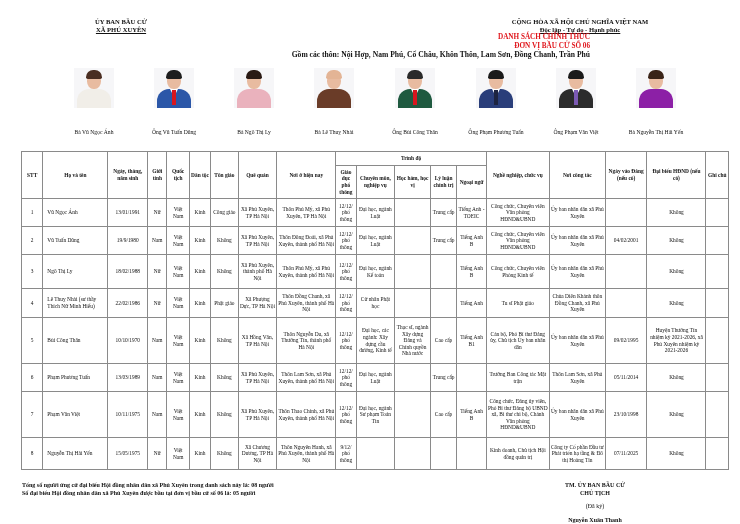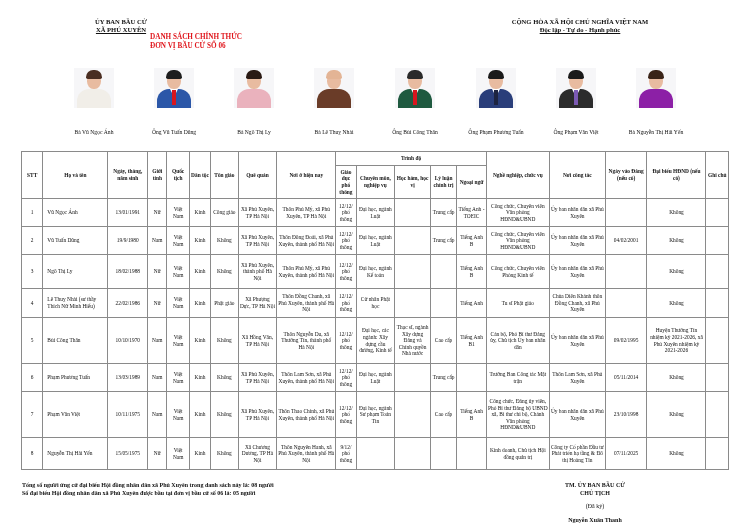--- a/index.html
+++ b/index.html
@@ -4,21 +4,21 @@
 <style>
   * { box-sizing: border-box; margin: 0; padding: 0; }
   html, body { width: 740px; height: 524px; background: #ffffff; overflow: hidden; }
   body { font-family: "Liberation Serif", "DejaVu Serif", serif; color: #111; position: relative; }
 
   .hdr-left { position: absolute; left: 66px; top: 18px; width: 110px; text-align: center; font-weight: bold; font-size: 6.6px; line-height: 8px; }
   .hdr-left .u { text-decoration: underline; }
   .hdr-right { position: absolute; left: 480px; top: 18px; width: 200px; text-align: center; font-weight: bold; font-size: 6.6px; line-height: 8px; }
   .hdr-right .u { text-decoration: underline; }
 
-  .title-block { position: absolute; left: 150px; top: 33px; width: 440px; text-align: left; font-weight: bold; }
+  .title-block { position: absolute; left: 150px; top: 33px; width: 440px; text-align: right; font-weight: bold; }
   .title-block .red { color: #e0161c; font-size: 7.2px; line-height: 8.6px; }
   .title-block .sub { color: #111; font-size: 7.6px; line-height: 10px; }
 
   .photos { position: absolute; left: 55px; top: 68px; width: 620px; height: 82px; }
   .photo { position: absolute; top: 0; width: 78px; text-align: center; }
   .photo .img { width: 40px; height: 40px; margin: 0 auto; position: relative; overflow: hidden; background: #f6f6f8; }
   .photo .head { position: absolute; left: 13px; top: 4px; width: 14px; height: 17px; border-radius: 50% 50% 45% 45%; background: #e8bba0; }
   .photo .hair { position: absolute; left: 12px; top: 2px; width: 16px; height: 9px; border-radius: 8px 8px 2px 2px; }
   .photo .body { position: absolute; left: 3px; top: 21px; width: 34px; height: 22px; border-radius: 12px 12px 0 0; }
   .photo .tie { position: absolute; left: 18px; top: 22px; width: 4px; height: 15px; }
@@ -42,20 +42,21 @@
   <div class="u">XÃ PHÚ XUYÊN</div>
 </div>
 <div class="hdr-right">
   <div>CỘNG HÒA XÃ HỘI CHỦ NGHĨA VIỆT NAM</div>
   <div class="u">Độc lập - Tự do - Hạnh phúc</div>
 </div>
 
 <div class="title-block">
   <div class="red">DANH SÁCH CHÍNH THỨC</div>
   <div class="red">ĐƠN VỊ BẦU CỬ SỐ 06</div>
+  <div class="sub">Gồm các thôn: Nội Hợp, Nam Phú, Cổ Châu, Khôn Thôn, Lam Sơn, Đồng Chanh, Trần Phú</div>
 </div>
 
 <div class="photos" id="photos">
     <div class="photo" style="left: 0px;">
       <div class="img">
         <div class="body" style="background:#f1eee8"></div>
         <div class="head"></div>
         <div class="hair" style="background:#4a2e22"></div>
       </div>
       <div class="cap">Bà Vũ Ngọc Ánh</div>

